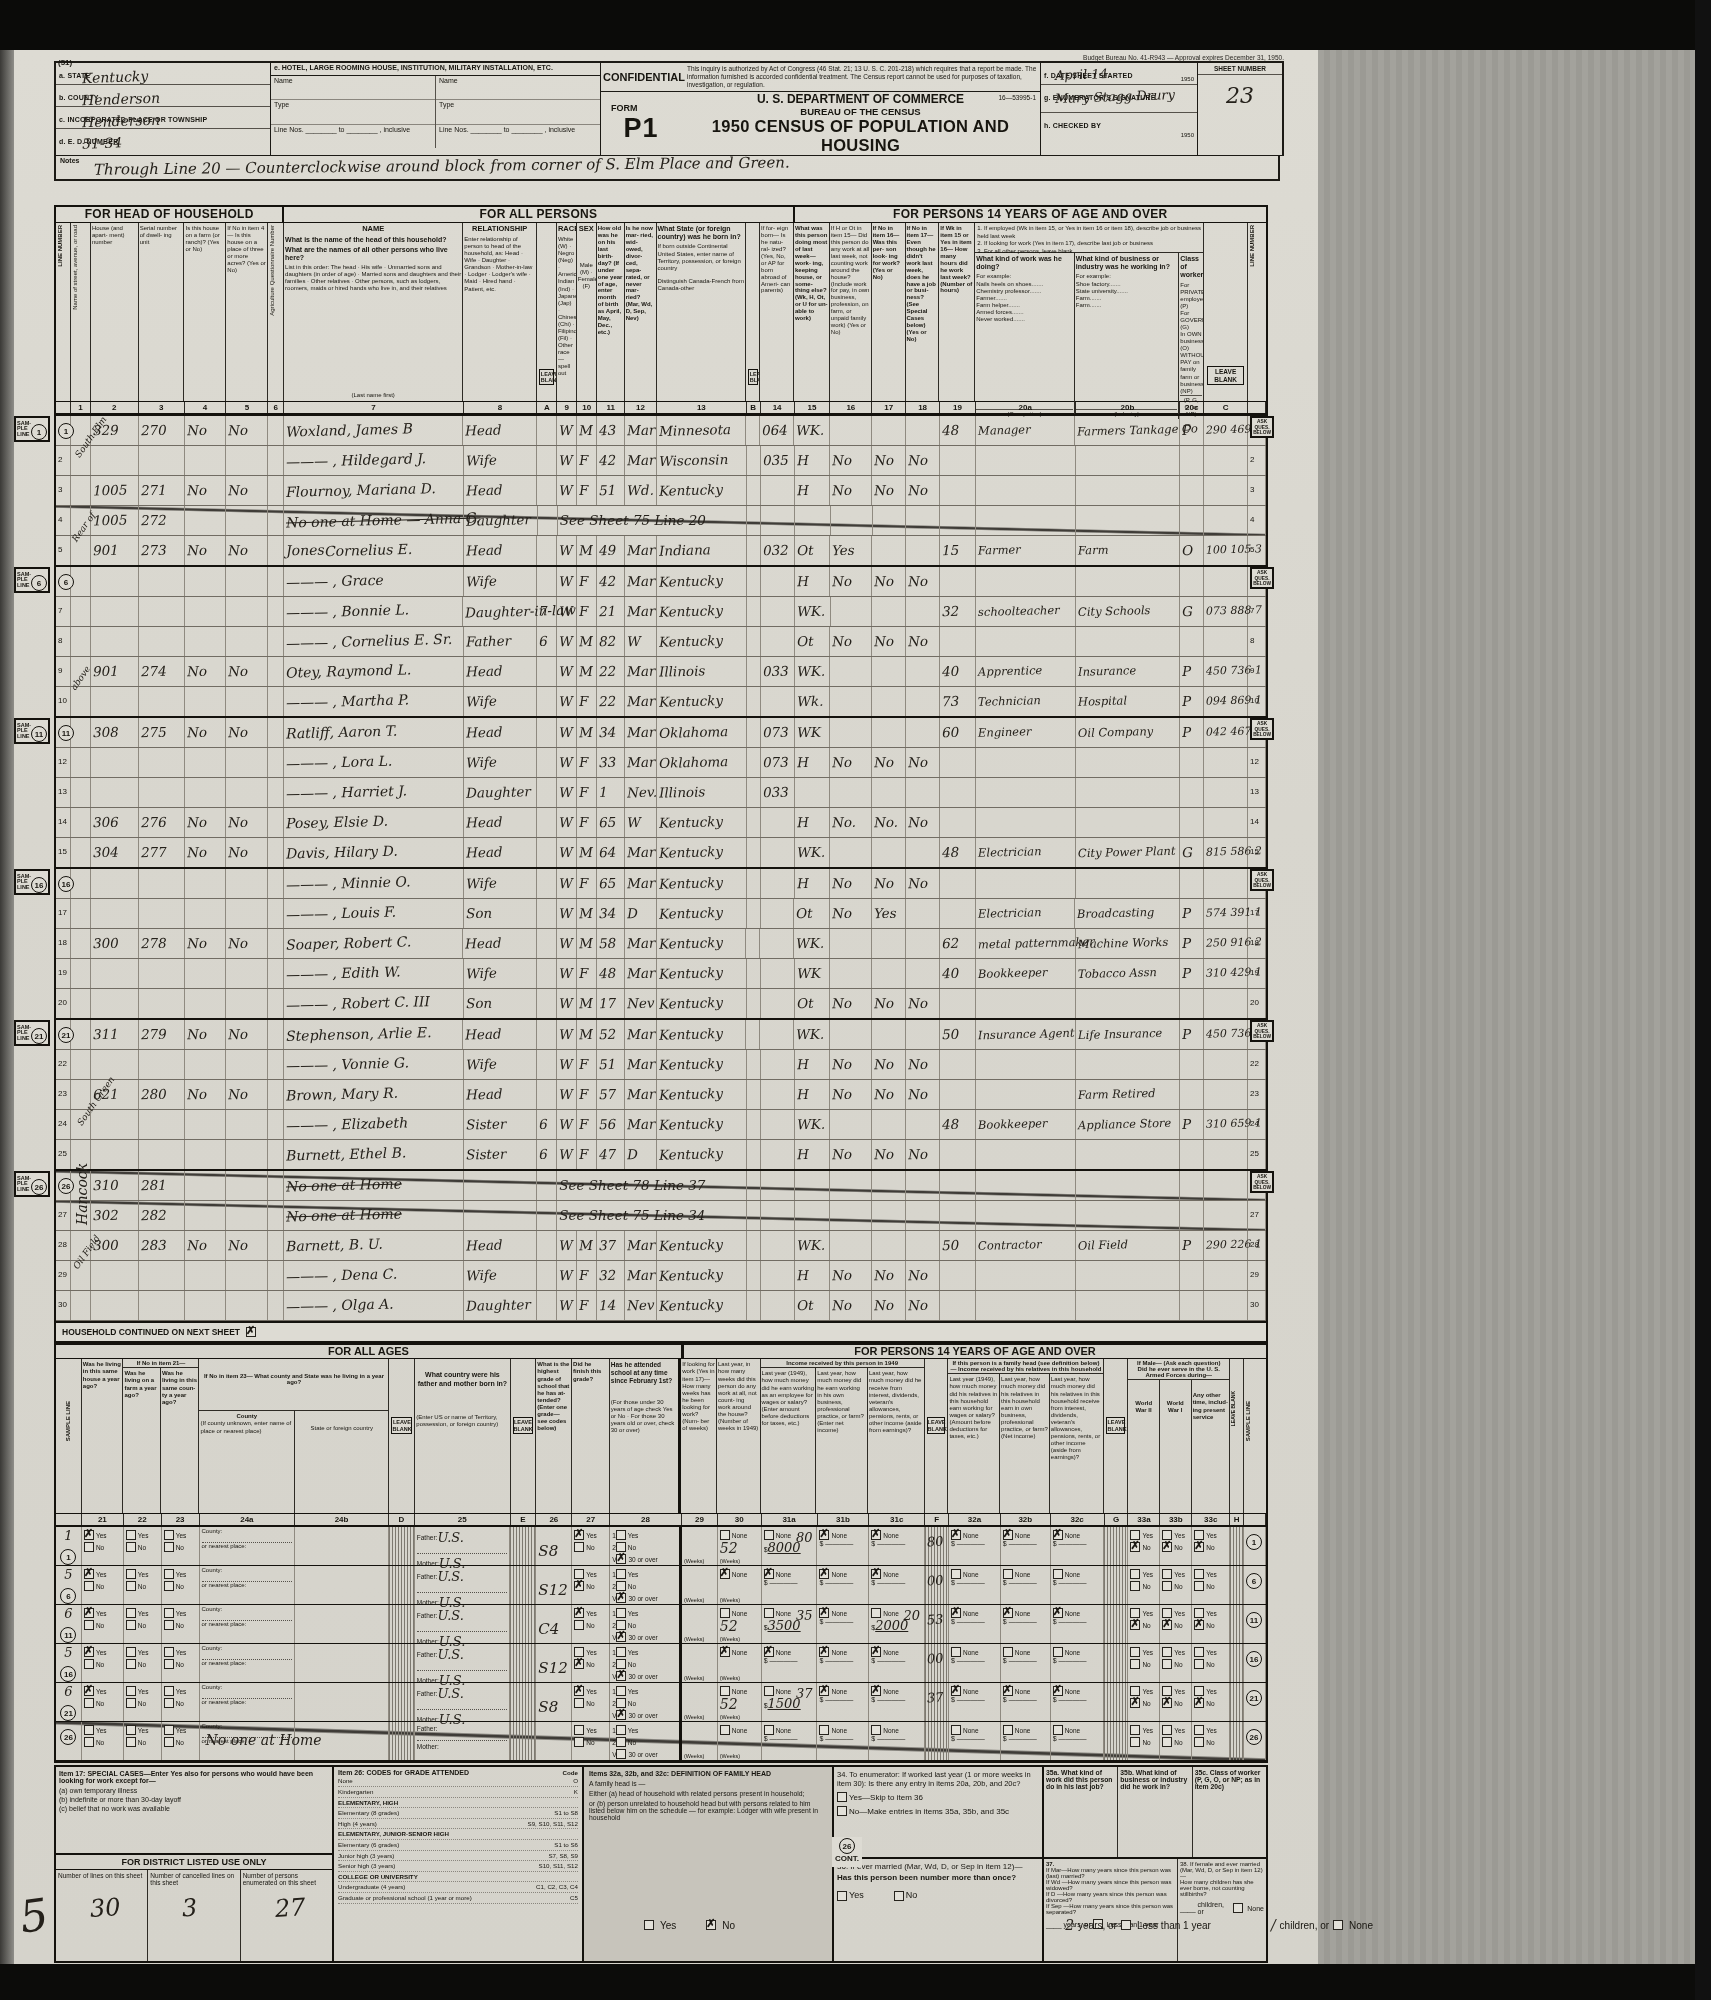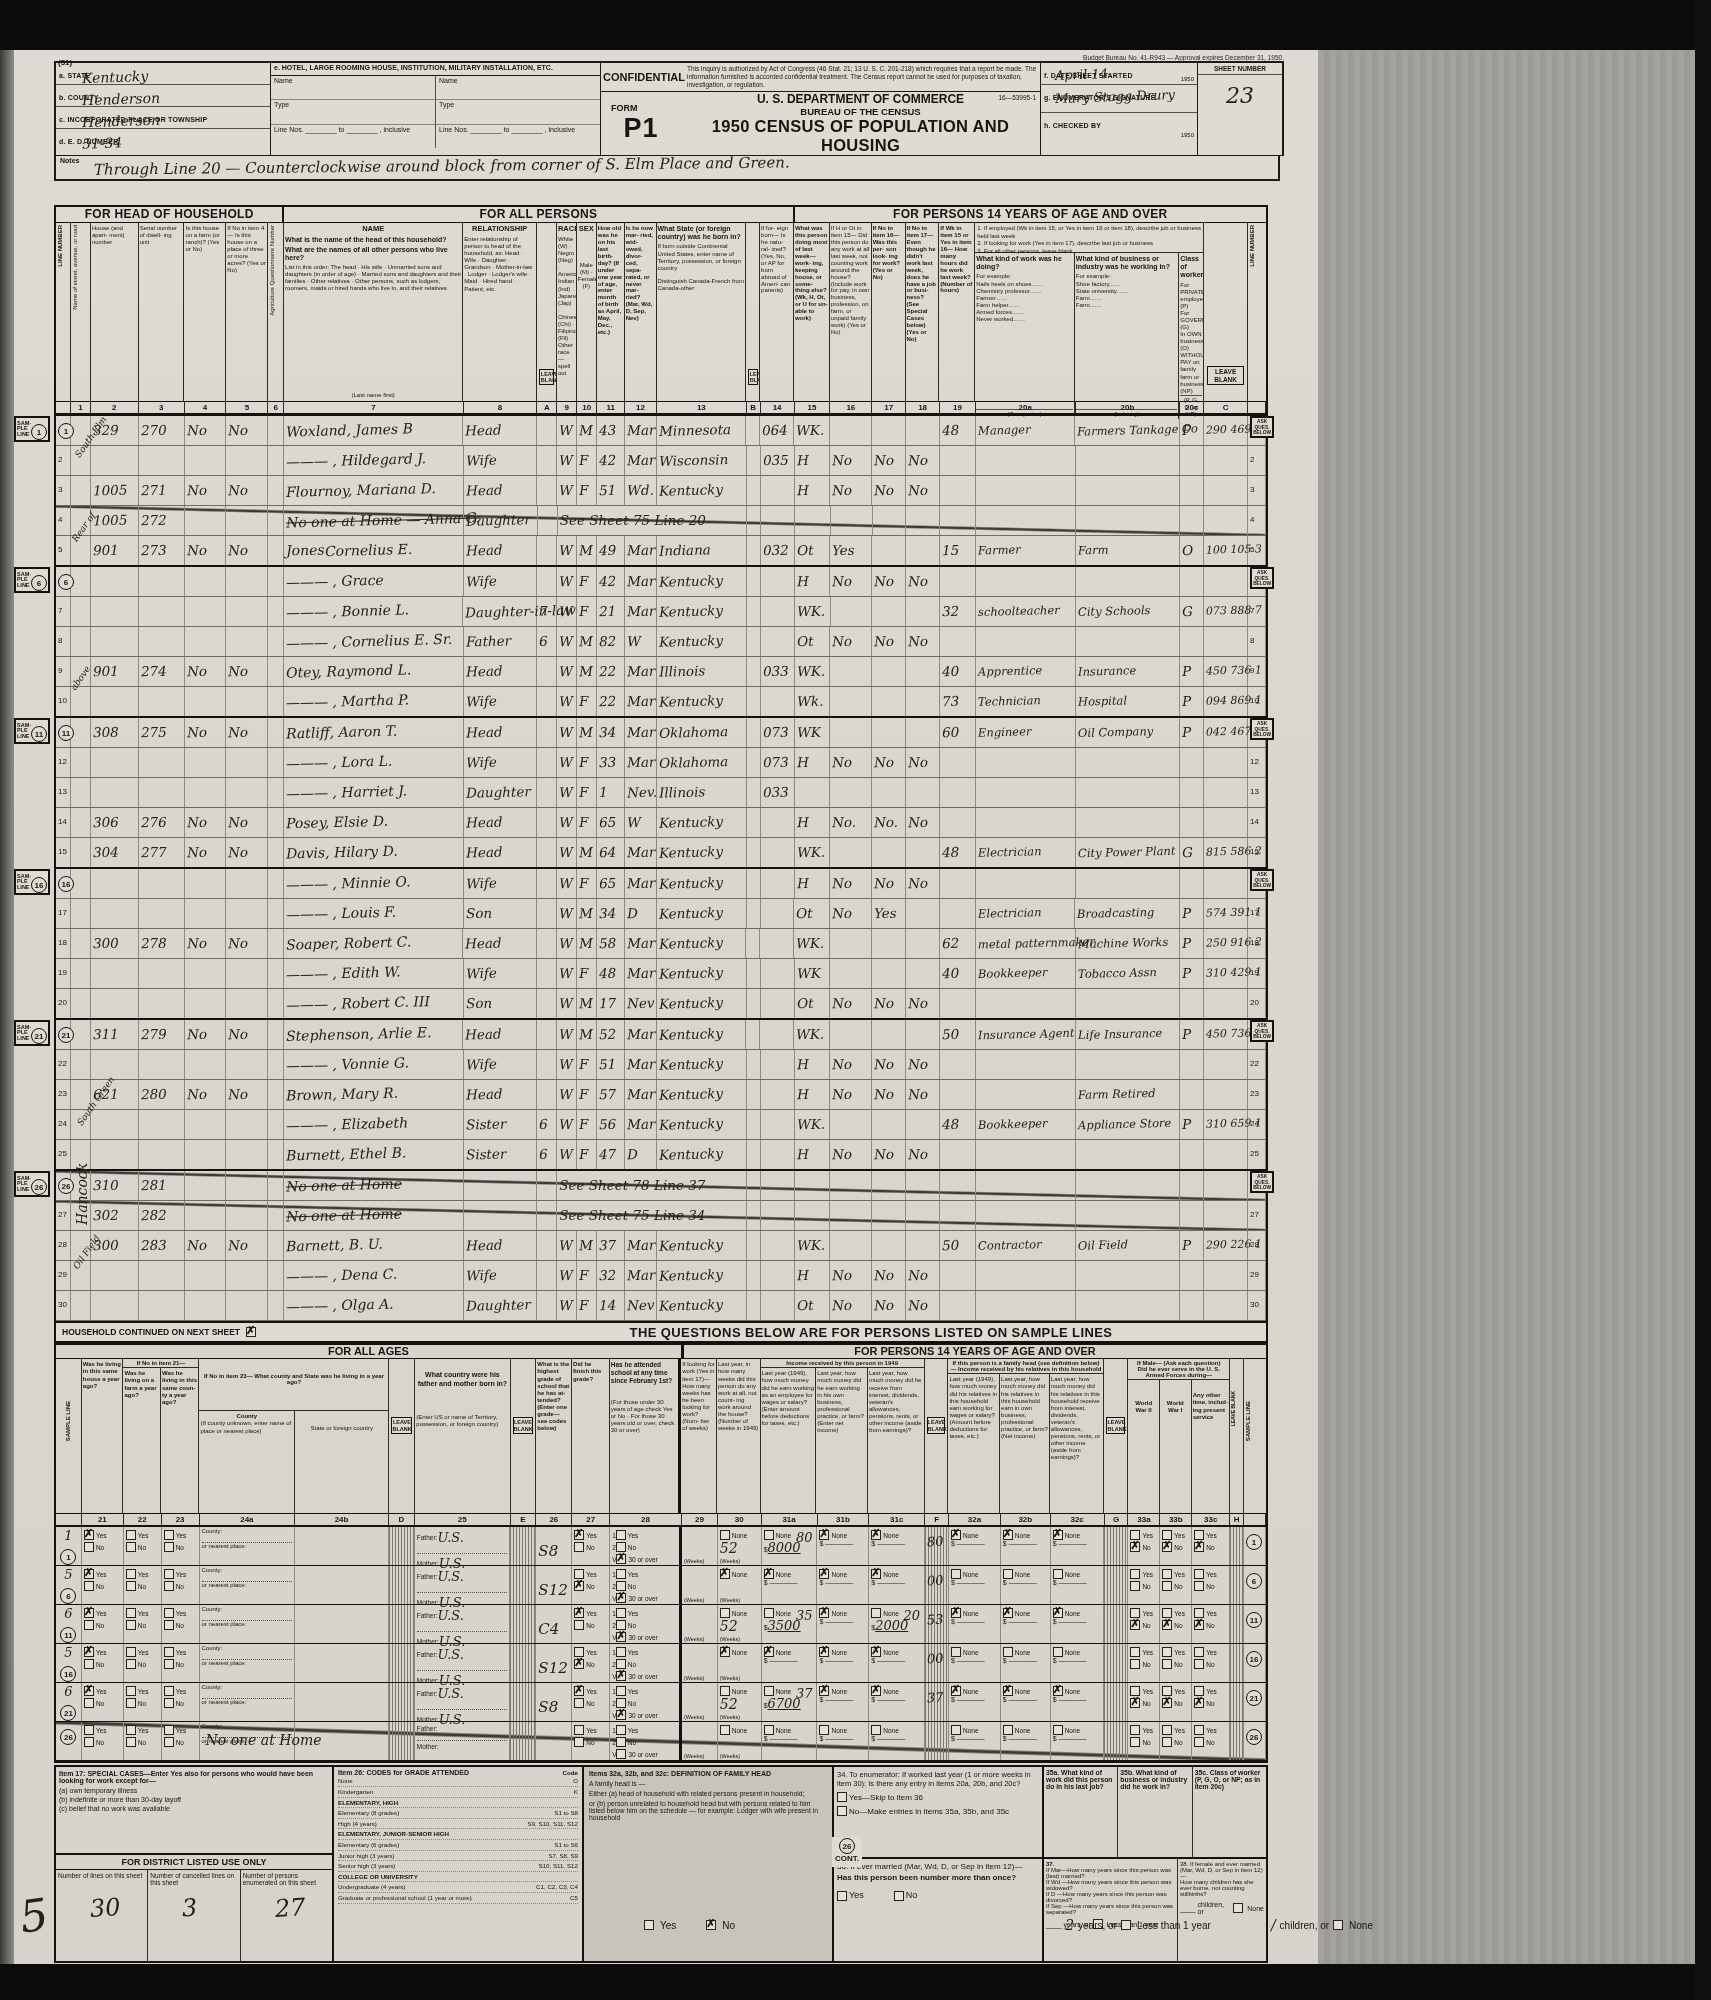--- a/index.html
+++ b/index.html
@@ -1317,21 +1317,20 @@
     <span class="hw hw-hancock" style="top:1020px;">Hancock</span>
   </div>
 
   <div class="strip">
     <div class="strip-left">
       <span>HOUSEHOLD CONTINUED ON NEXT SHEET</span>
       <span class="cb">
           <span class="x">✗</span>
         </span>
     </div>
-    <div class="strip-right">THE QUESTIONS BELOW ARE FOR PERSONS LISTED ON SAMPLE LINES</div>
   </div>
 
   <div class="bt">
     <div class="bth-secs">
       <div class="bsec bsec1">FOR ALL AGES</div>
       <div class="bsec bsec2">FOR PERSONS 14 YEARS OF AGE AND OVER</div>
     </div>
     <div class="bth-cols">
       <div class="bhc b-smp"><span class="vert" style="font-size:6px;font-weight:bold;margin-top:40px;">SAMPLE LINE</span></div>
       <div class="bhc b-21 bq2">Was he living in this same house a year ago?</div>
@@ -2367,21 +2366,21 @@
           <div class="scell b-q30" style="width: 44px;"><div class="cbl">
               <span class="cb"></span>
               <span>None</span>
             </div><span class="hw" style="font-size: 14px;">52</span><div class="wklbl">(Weeks)</div></div>
           <div class="scell b-c31a" style="width: 56px;">
             <div style="position: relative;">
               <div class="cbl">
                 <span class="cb"></span>
                 <span>None</span>
               </div>
-              <div class="money"><span>$</span><span class="hw" style="text-decoration: underline;">6700</span></div>
+              <div class="money"><span>$</span><span class="hw" style="text-decoration: underline;">1500</span></div>
               <span class="hw fnote">37</span>
             </div>
           </div>
           <div class="scell b-c31b" style="width: 52px;">
             <div>
               <div class="cbl">
                 <span class="cb">
                   <span class="x">✗</span>
                 </span>
                 <span>None</span>

